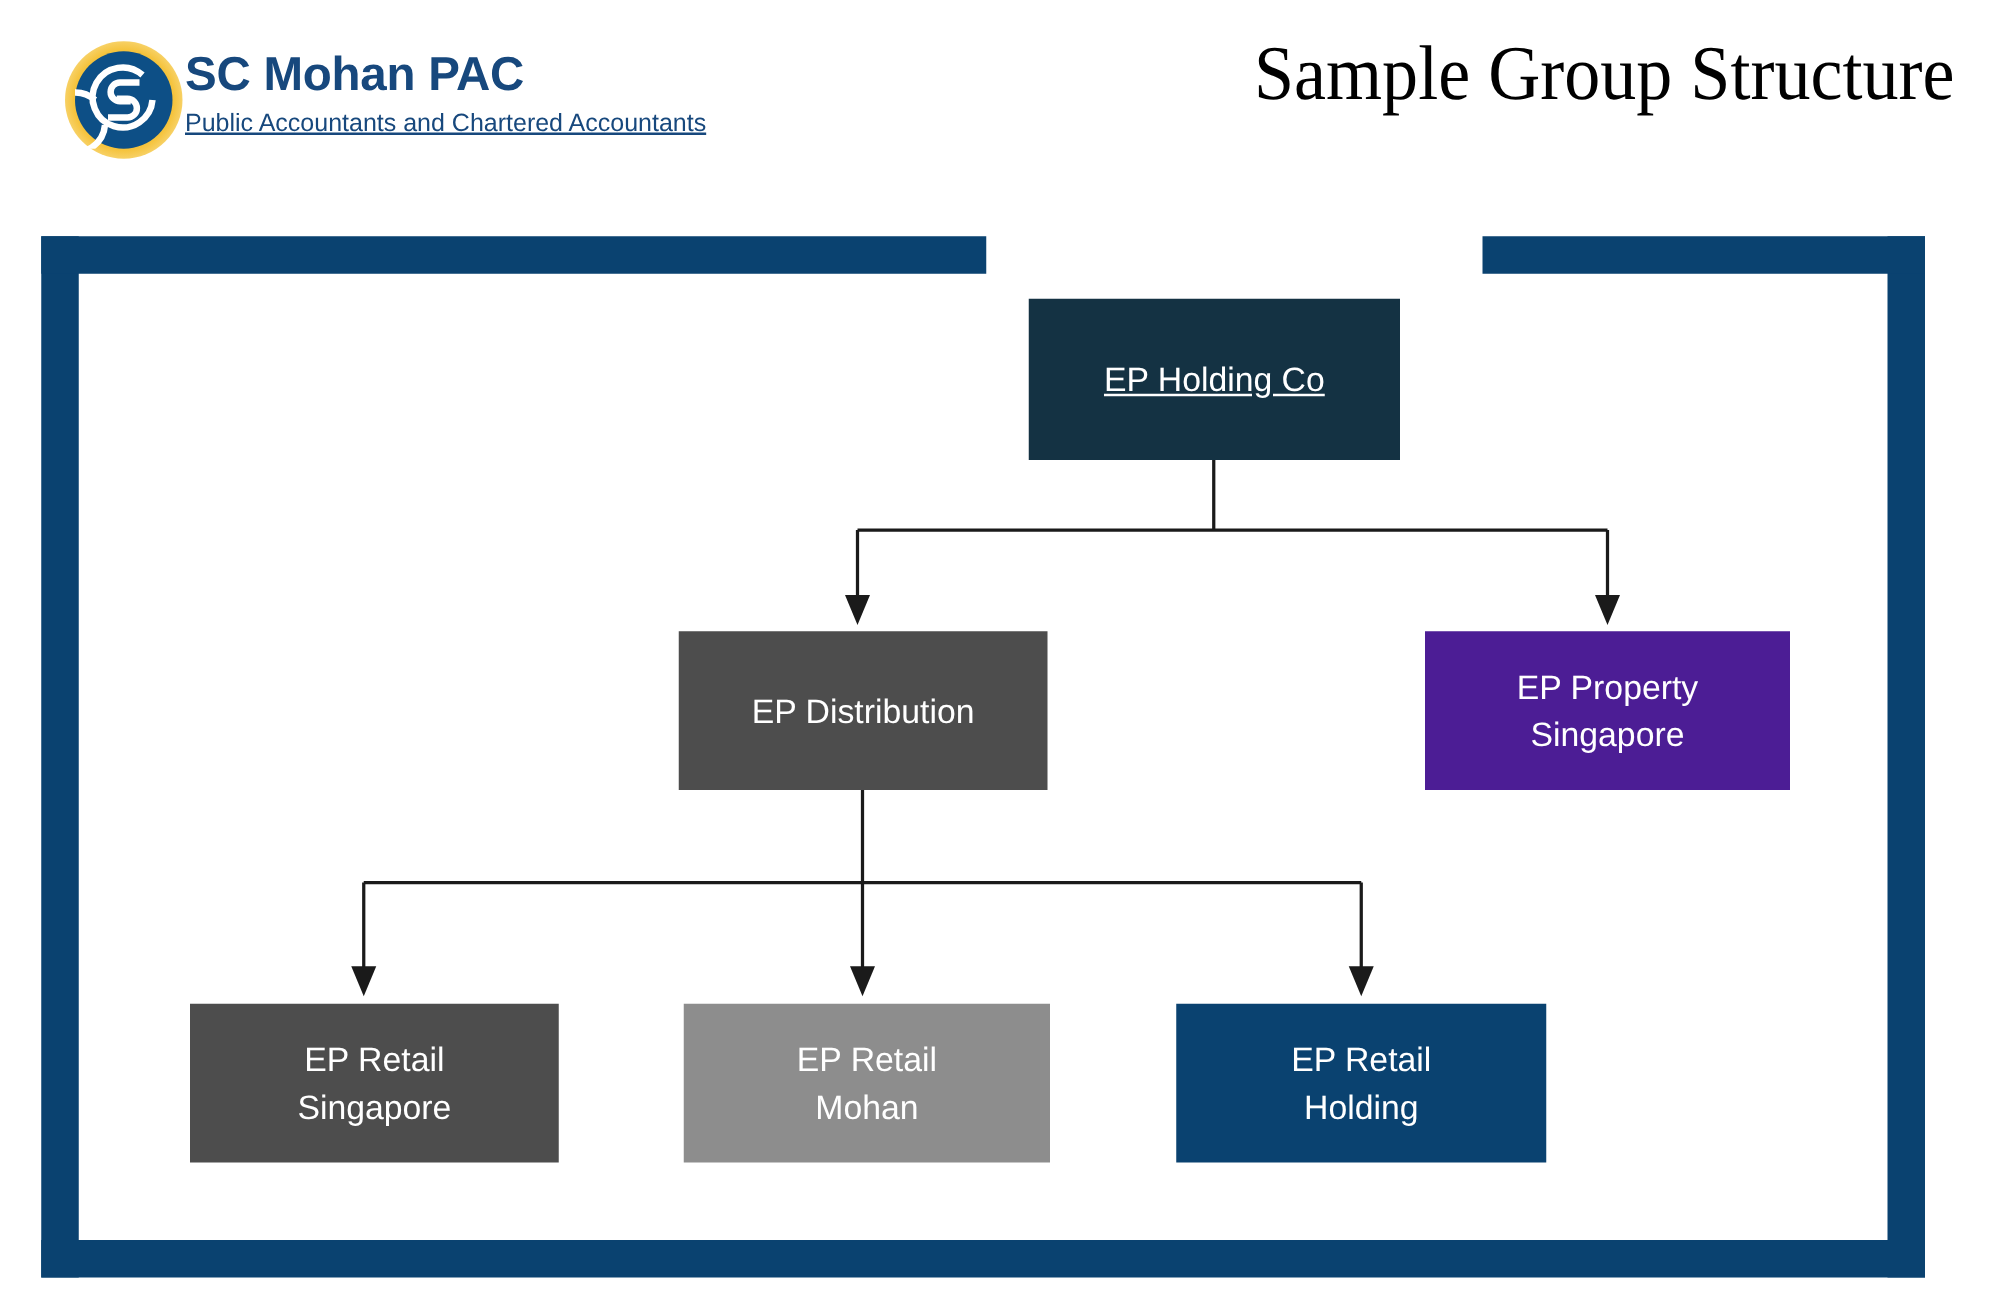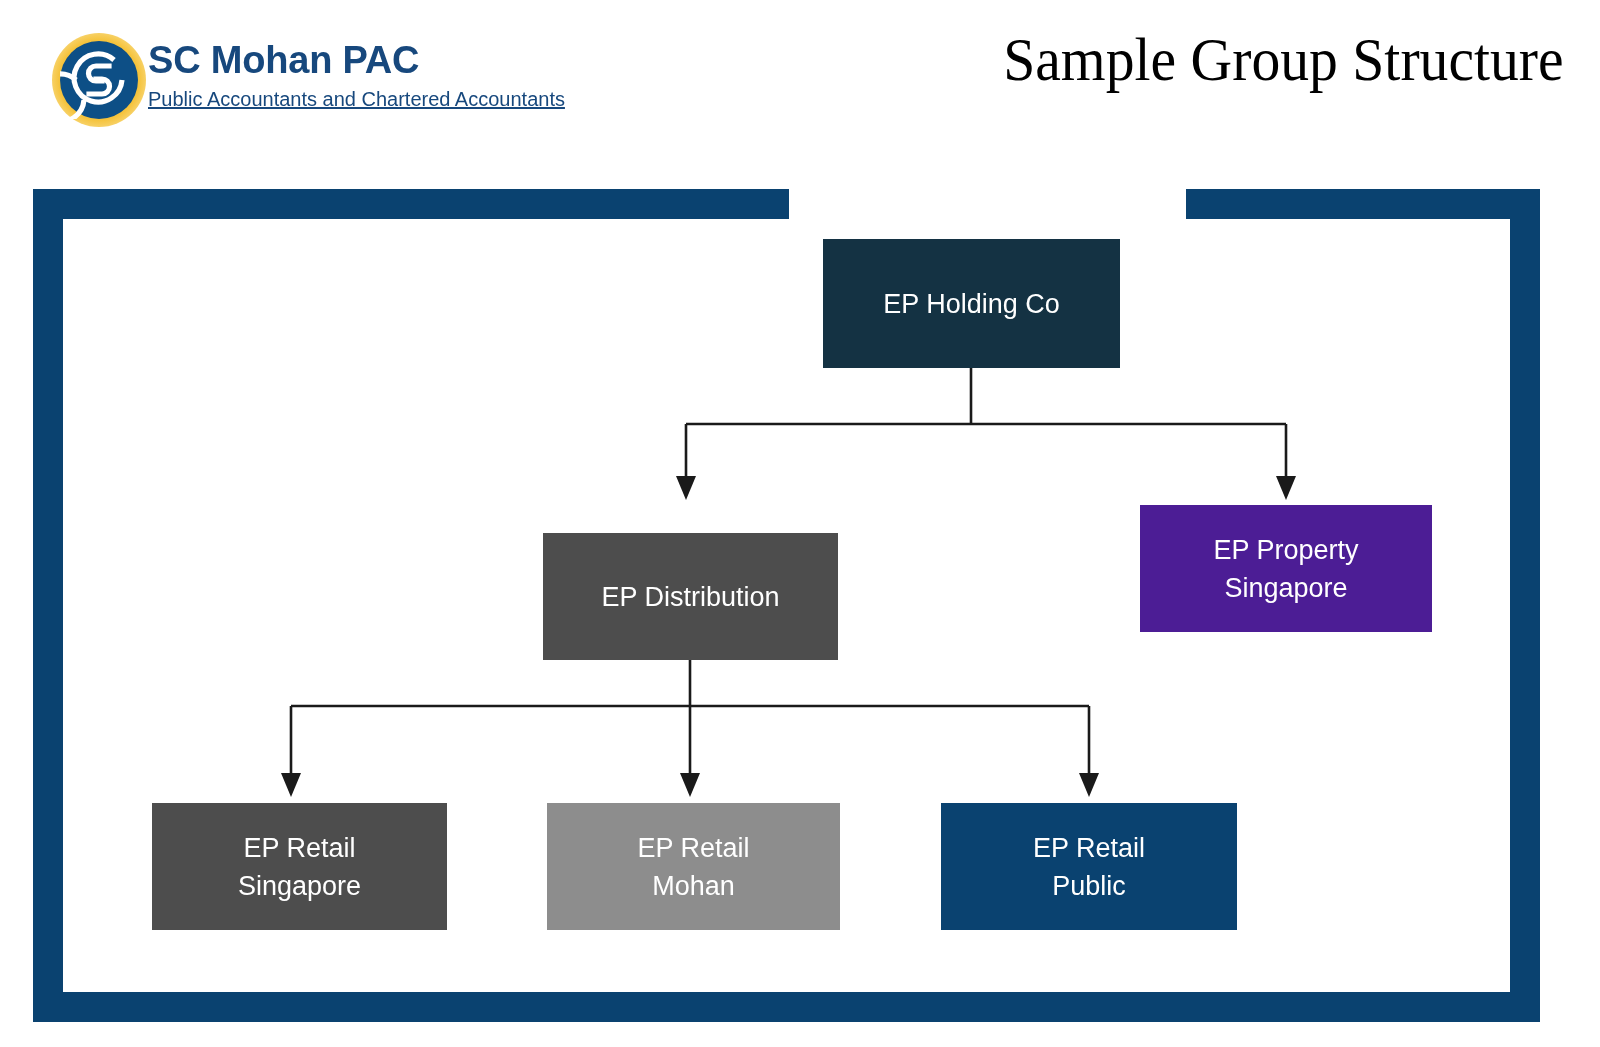--- a/index.html
+++ b/index.html
@@ -52,22 +52,22 @@
   
   .node{
     position:absolute;
     display:flex;align-items:center;justify-content:center;
     text-align:center;color:#ffffff;
     font-size:27px;line-height:38px;font-weight:normal;
     box-sizing:border-box;padding:4px 8px;
   }
   .node span{display:block;}
 
-  .n-holding{left:823px;top:239px;width:297px;height:129px;background:#143243;}
-  .n-dist   {left:543px;top:505px;width:295px;height:127px;background:#4d4d4d;margin-top:28px;}
+  .n-holding{left:823px;top:239px;width:297px;height:129px;background:#143243;text-decoration:underline;}
+  .n-dist   {left:543px;top:505px;width:295px;height:127px;background:#4d4d4d;}
   .n-prop   {left:1140px;top:505px;width:292px;height:127px;background:#4c1d95;}
   .n-r-sg   {left:152px;top:803px;width:295px;height:127px;background:#4d4d4d;}
   .n-r-kr   {left:547px;top:803px;width:293px;height:127px;background:#8d8d8d;}
   .n-r-tw   {left:941px;top:803px;width:296px;height:127px;background:#0a4270;}
 
   
   .links{position:absolute;left:0;top:0;width:1600px;height:1047px;pointer-events:none;}
 </style>
 </head>
 <body>
@@ -162,17 +162,17 @@
   <div class="node n-r-kr">
     <div>
       <span>EP Retail</span>
       <span>Mohan</span>
     </div>
   </div>
 
   <div class="node n-r-tw">
     <div>
       <span>EP Retail</span>
-      <span>Public</span>
+      <span>Holding</span>
     </div>
   </div>
 
 </div>
 
 </body></html>

